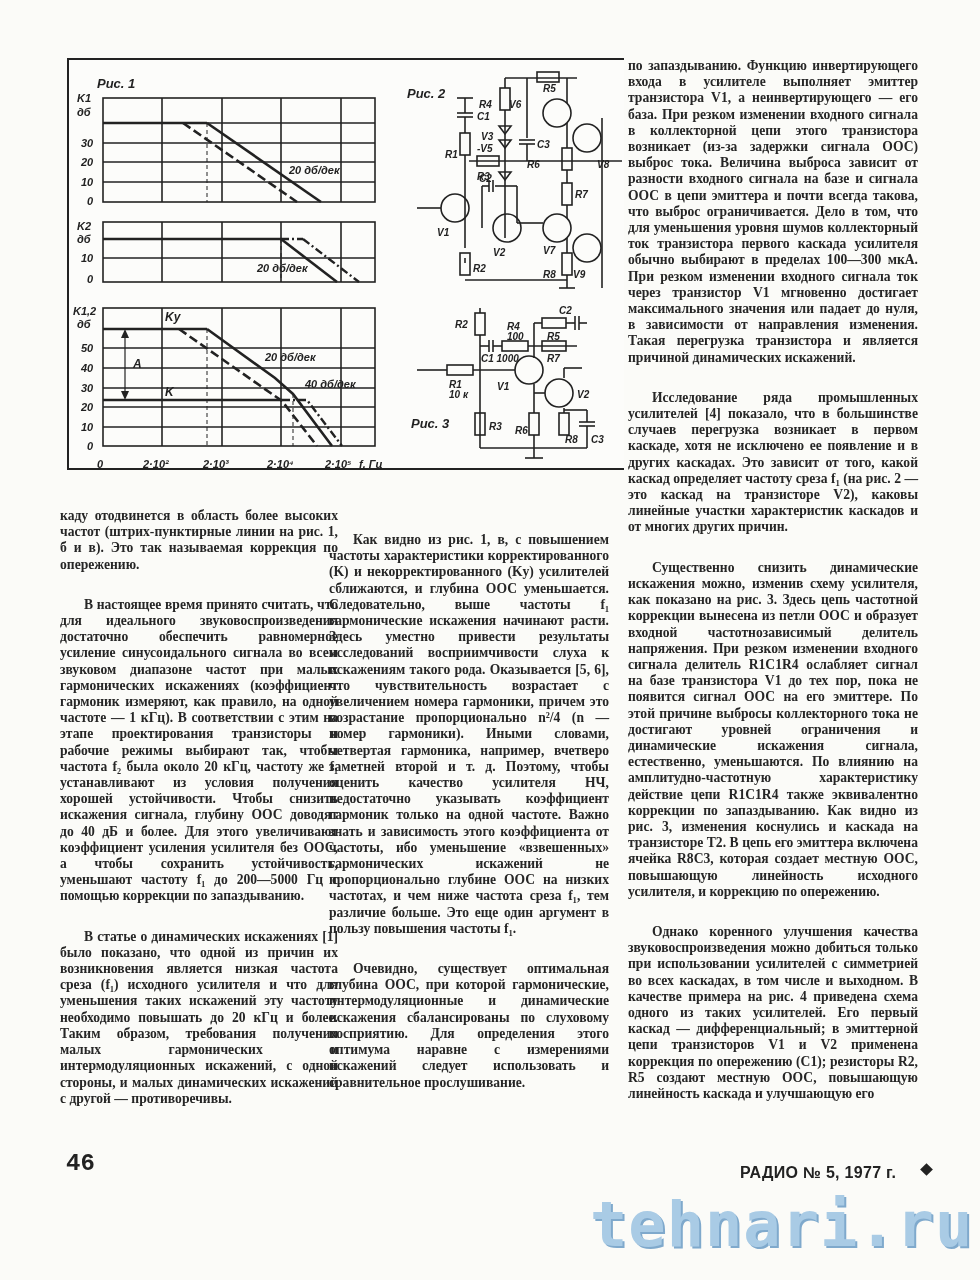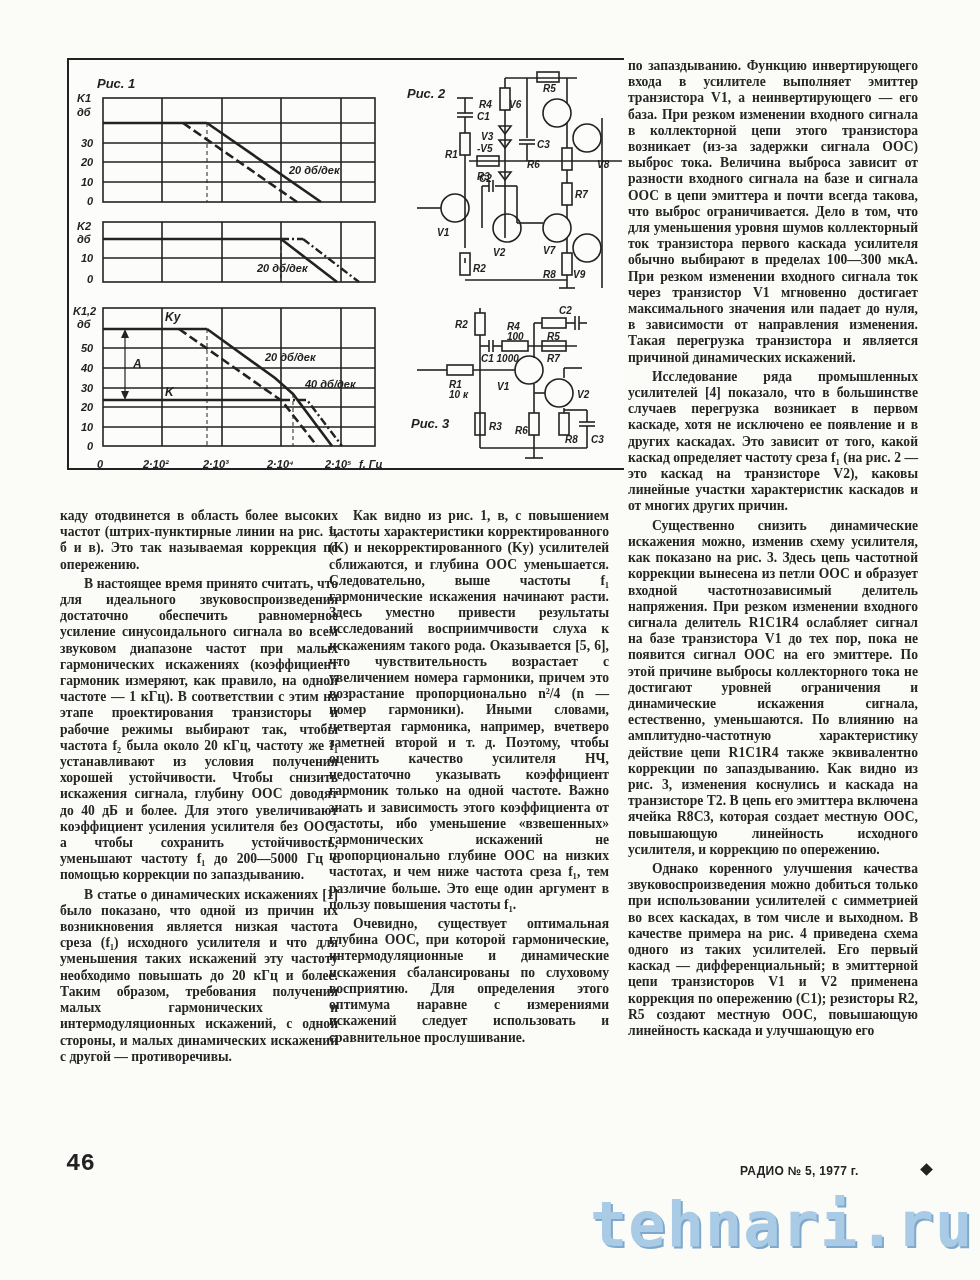--- a/index.html
+++ b/index.html
@@ -2,27 +2,27 @@
 <html><head>
 <meta charset="utf-8">
 <style>
   html, body { margin:0; padding:0; }
   body { width:980px; height:1280px; background:#fbfbf8; position:relative; overflow:hidden;
          font-family:"Liberation Serif","DejaVu Serif",serif; color:#1b1b1b; }
   .figbox { position:absolute; left:67px; top:58px; width:557px; height:412px;
             border:2px solid #222; border-right:none; box-sizing:border-box; background:#fcfcfa; }
   .col { position:absolute; font-size:13.6px; line-height:16.2px; text-align:justify; font-weight:bold; color:#262626; }
   .col p { margin:0; text-indent:0; }
-  .col p.ind { text-indent:24px; }
+  .col p.ind { text-indent:24px;margin-top:24px; }
   .col p + p { margin-top:3px; }
   #col1 { left:60px; top:508px; width:278px; }
   #col2 { left:329px; top:508px; width:280px; }
   #col3 { left:628px; top:58px; width:290px; }
   .pageno { position:absolute; left:60px; top:1150px; font-family:Liberation Mono, monospace; font-weight:bold; font-size:24px; color:#222;margin-left:6px; }
-  .footer { position:absolute; left:740px; top:1164px; font-family:"Liberation Sans",sans-serif; font-weight:bold; font-size:12px; color:#222; letter-spacing:0.3px; }
+  .footer { position:absolute; left:740px; top:1164px; font-family:"Liberation Sans",sans-serif; font-weight:bold; font-size:16px; color:#222; letter-spacing:0.3px; }
   .diamond { position:absolute; left:922px; top:1165px; width:9px; height:9px; background:#222; transform:rotate(45deg); }
   .watermark { position:absolute; left:590px; top:1188px; font-family:"DejaVu Sans Mono",monospace; font-weight:bold; font-size:62px;
                color:#a9cbe5; letter-spacing:1px; text-shadow:2px 2px 0 #7fa9cc; }
   svg text { font-family:"Liberation Sans",sans-serif; font-style:italic; font-weight:bold; fill:#222; }
 </style>
 </head>
 <body>
 
 <div class="figbox"></div>
 

